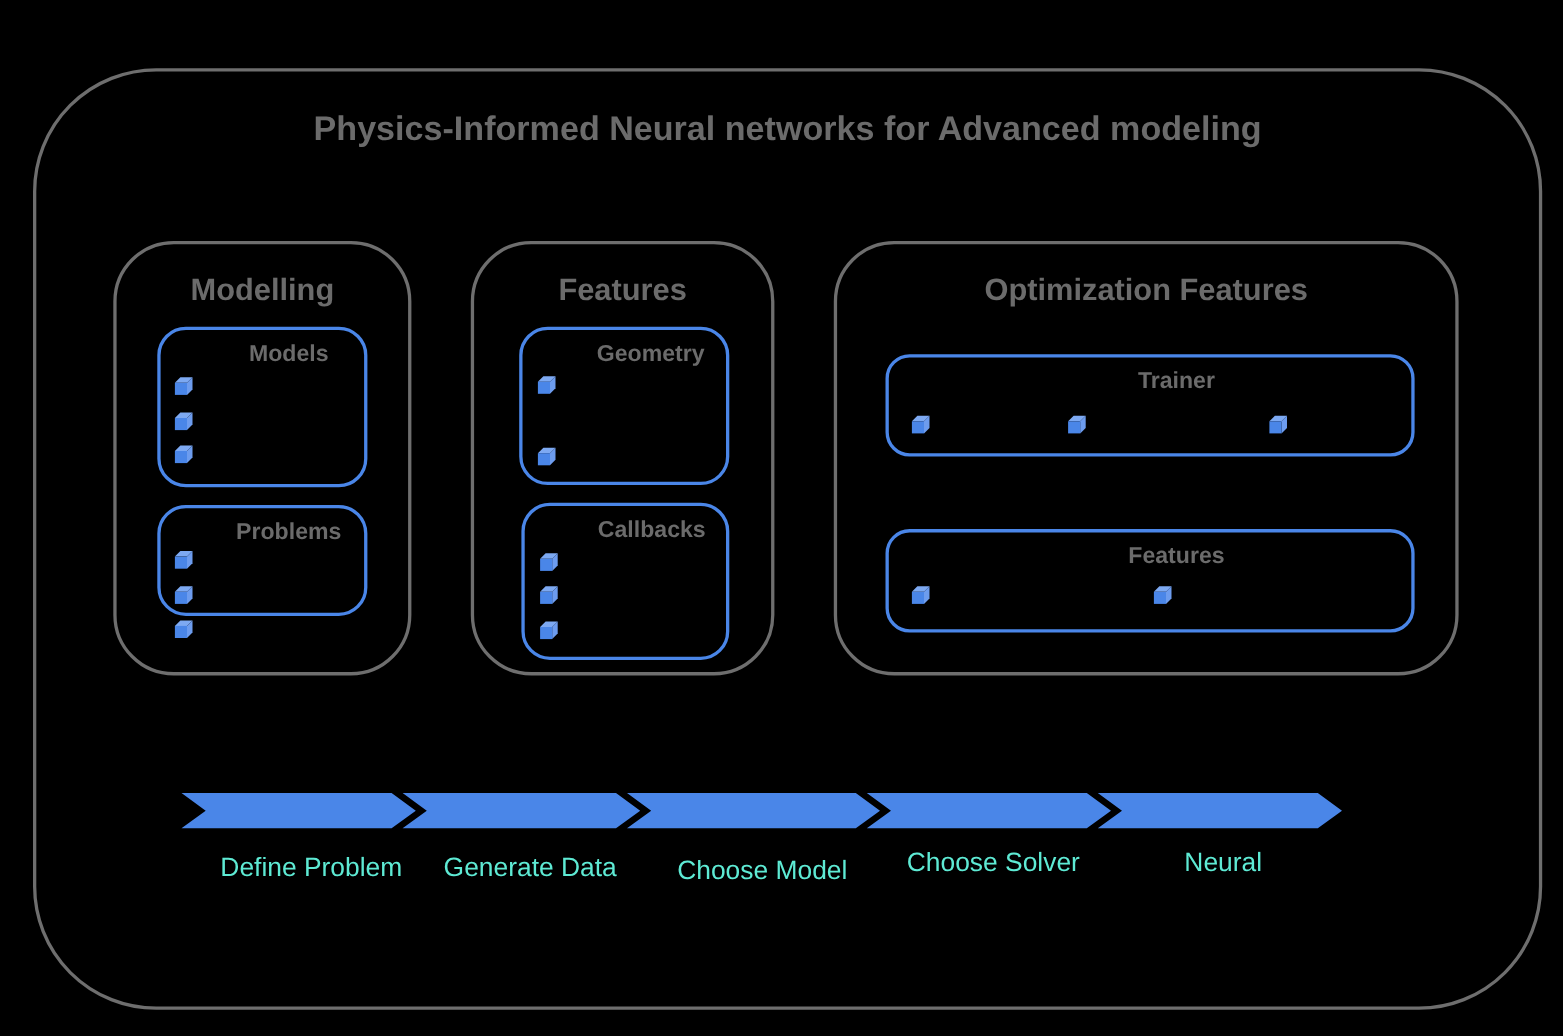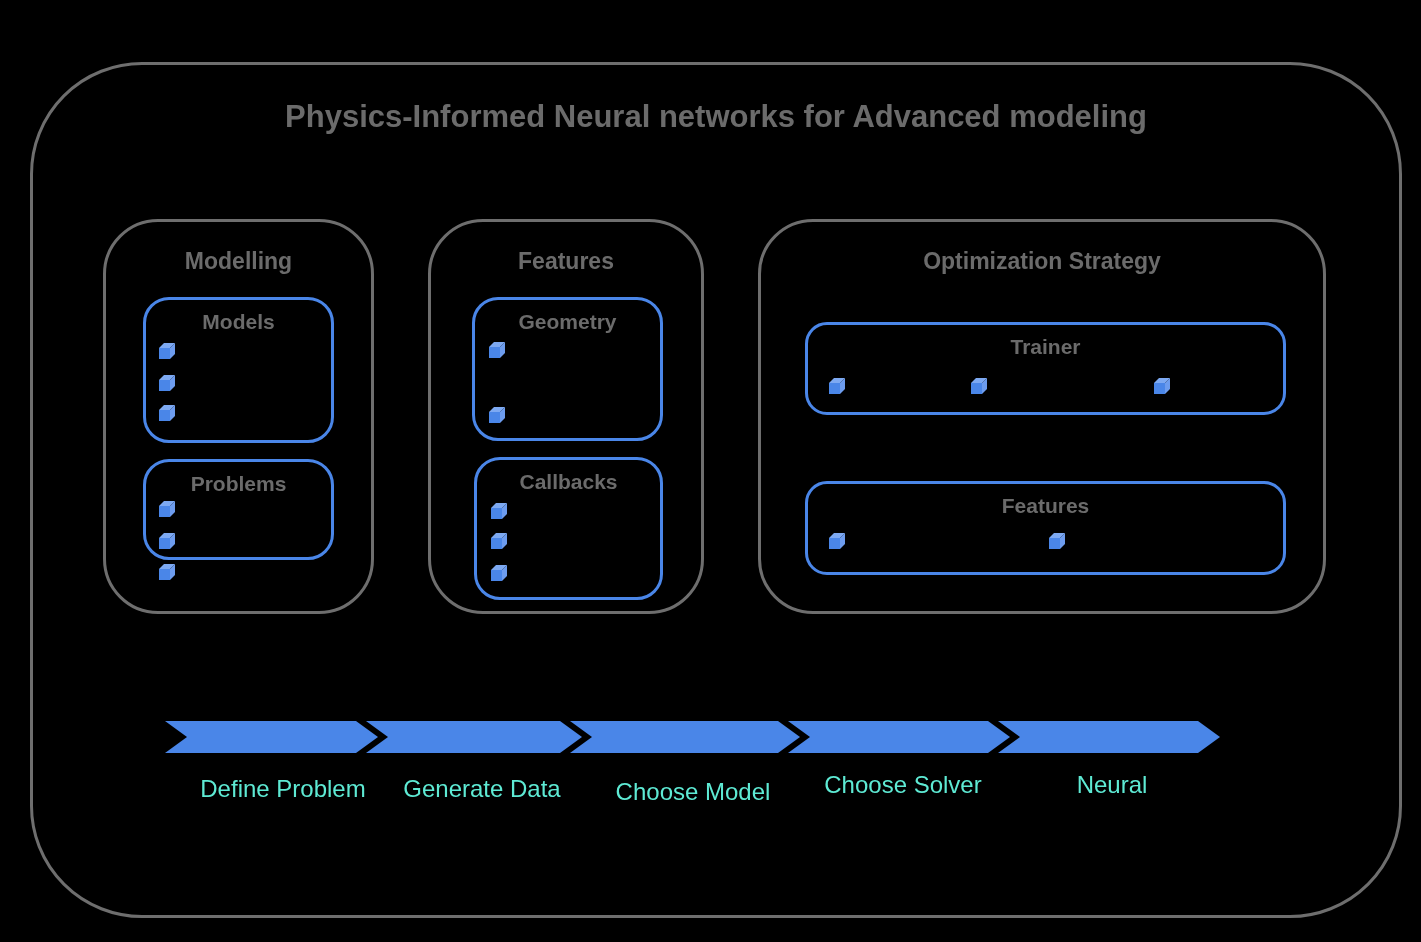--- a/index.html
+++ b/index.html
@@ -19,29 +19,29 @@
   }
   .section-box {
     position:absolute; border:3px solid #6e6e6e; border-radius:55px;
     box-sizing:border-box; top:219px; height:395px;
   }
   .section-box.modelling   { left:103px; width:271px; }
   .section-box.features    { left:428px; width:276px; }
   .section-box.optimization{ left:758px; width:568px; }
   .section-label {
     position:absolute; width:100%; top:26px; text-align:center;
-    font-size:23px; font-weight:700; color:#6b6b6b; white-space:nowrap;
+    font-size:28px; font-weight:700; color:#6b6b6b; white-space:nowrap;
   }
   .blue-box {
     position:absolute; border:3px solid #4a86e8; border-radius:26px;
     box-sizing:border-box;
   }
   .blue-box .box-label {
     position:absolute; width:100%; top:10px; text-align:center;
-    font-size:21px; font-weight:700; color:#6b6b6b; white-space:nowrap;
+    font-size:21px; font-weight:700; color:#6b6b6b; white-space:nowrap;padding-left:24px;
   }
   .bb-models    { left:143px; top:297px; width:191px; height:146px; }
   .bb-problems  { left:143px; top:459px; width:191px; height:101px; }
   .bb-geometry  { left:472px; top:297px; width:191px; height:144px; }
   .bb-callbacks { left:474px; top:457px; width:189px; height:143px; }
   .bb-solver    { left:805px; top:322px; width:481px; height:93px;  border-radius:22px; }
   .bb-trainer   { left:805px; top:481px; width:481px; height:94px;  border-radius:22px; }
   .cube { position:absolute; width:20px; height:20px; }
   .pipeline-arrow { position:absolute; left:160px; top:715px; }
   .step-label {
@@ -72,21 +72,21 @@
     <div class="section-label">Features</div>
   </div>
   <div class="blue-box bb-geometry">
     <div class="box-label">Geometry</div>
   </div>
   <div class="blue-box bb-callbacks">
     <div class="box-label">Callbacks</div>
   </div>
 
   <div class="section-box optimization">
-    <div class="section-label">Optimization Strategy</div>
+    <div class="section-label">Optimization Features</div>
   </div>
   <div class="blue-box bb-solver">
     <div class="box-label">Trainer</div>
   </div>
   <div class="blue-box bb-trainer">
     <div class="box-label">Features</div>
   </div>
 
   <svg class="cube" style="left:156px; top:341px" viewBox="0 0 20 20">
       <polygon points="3,7 8,2 19,2 14,7" fill="#7da9f2"></polygon>

